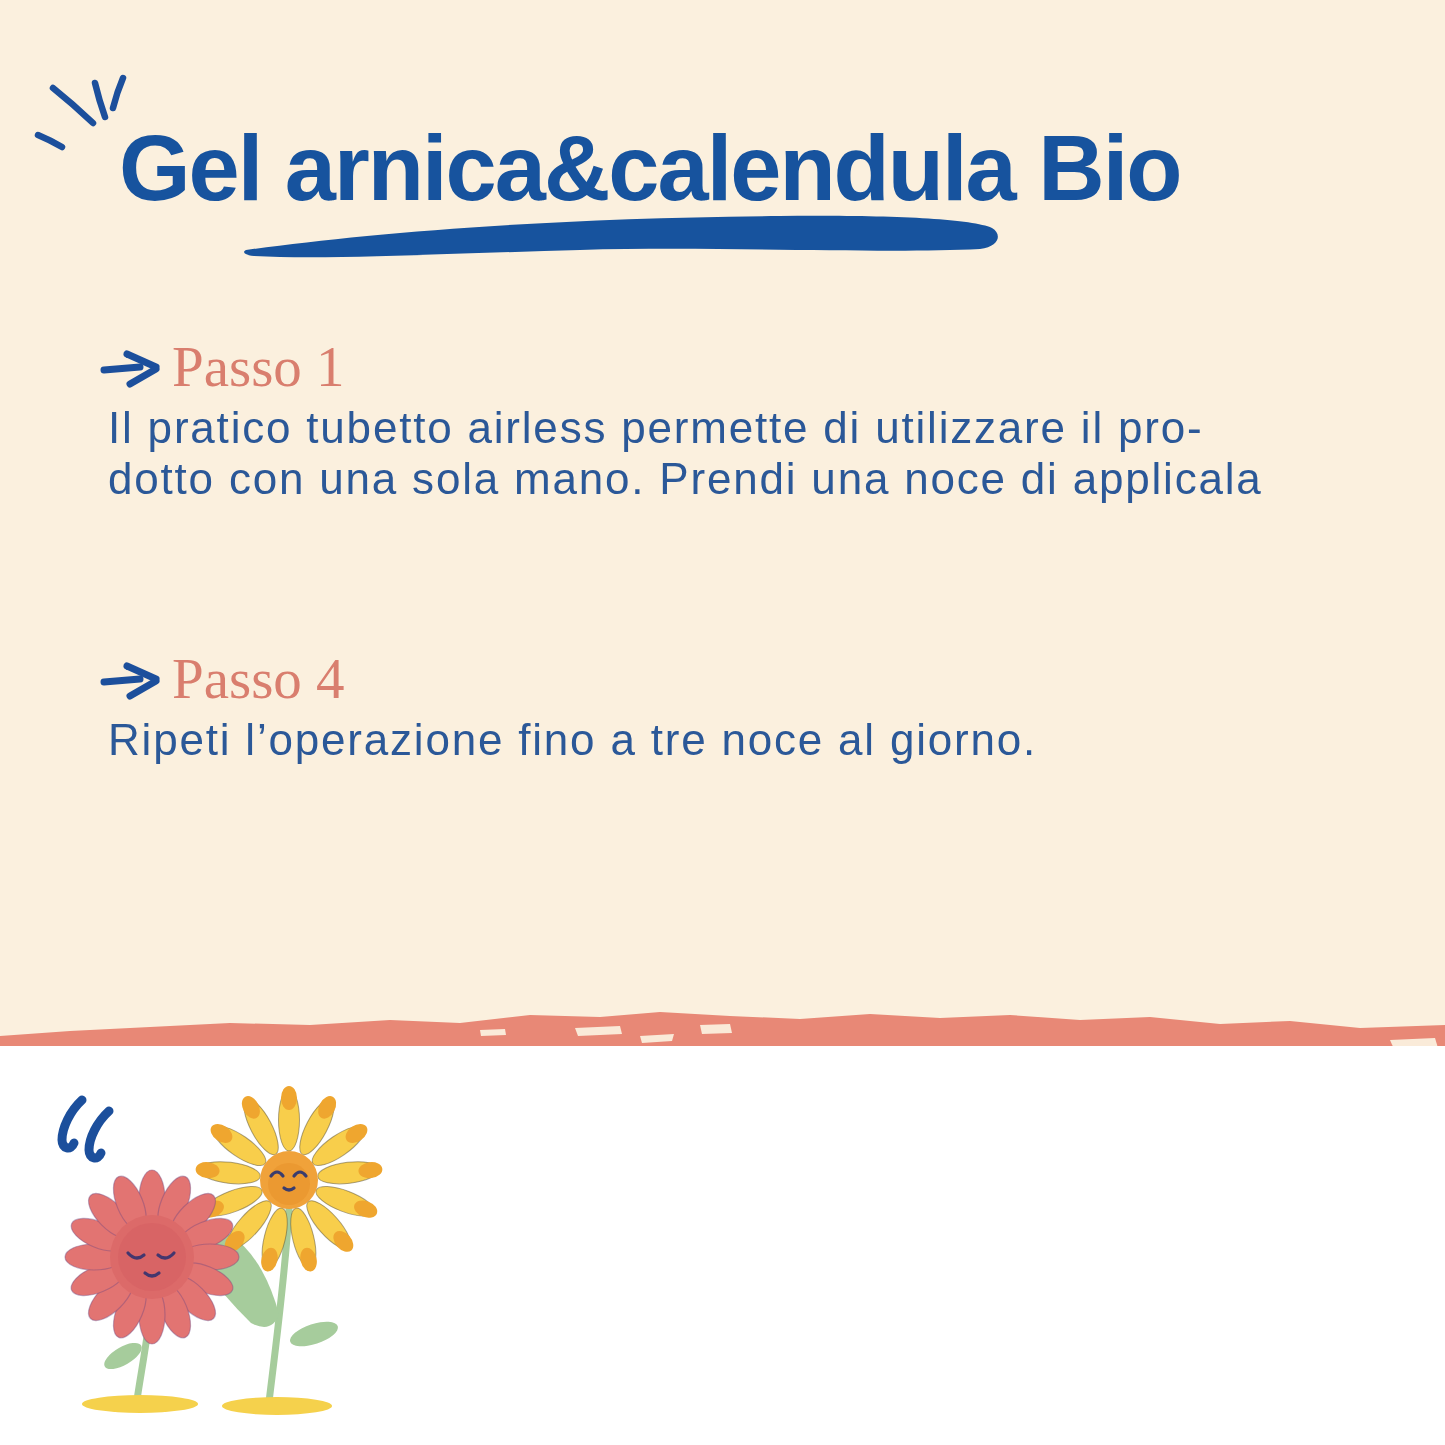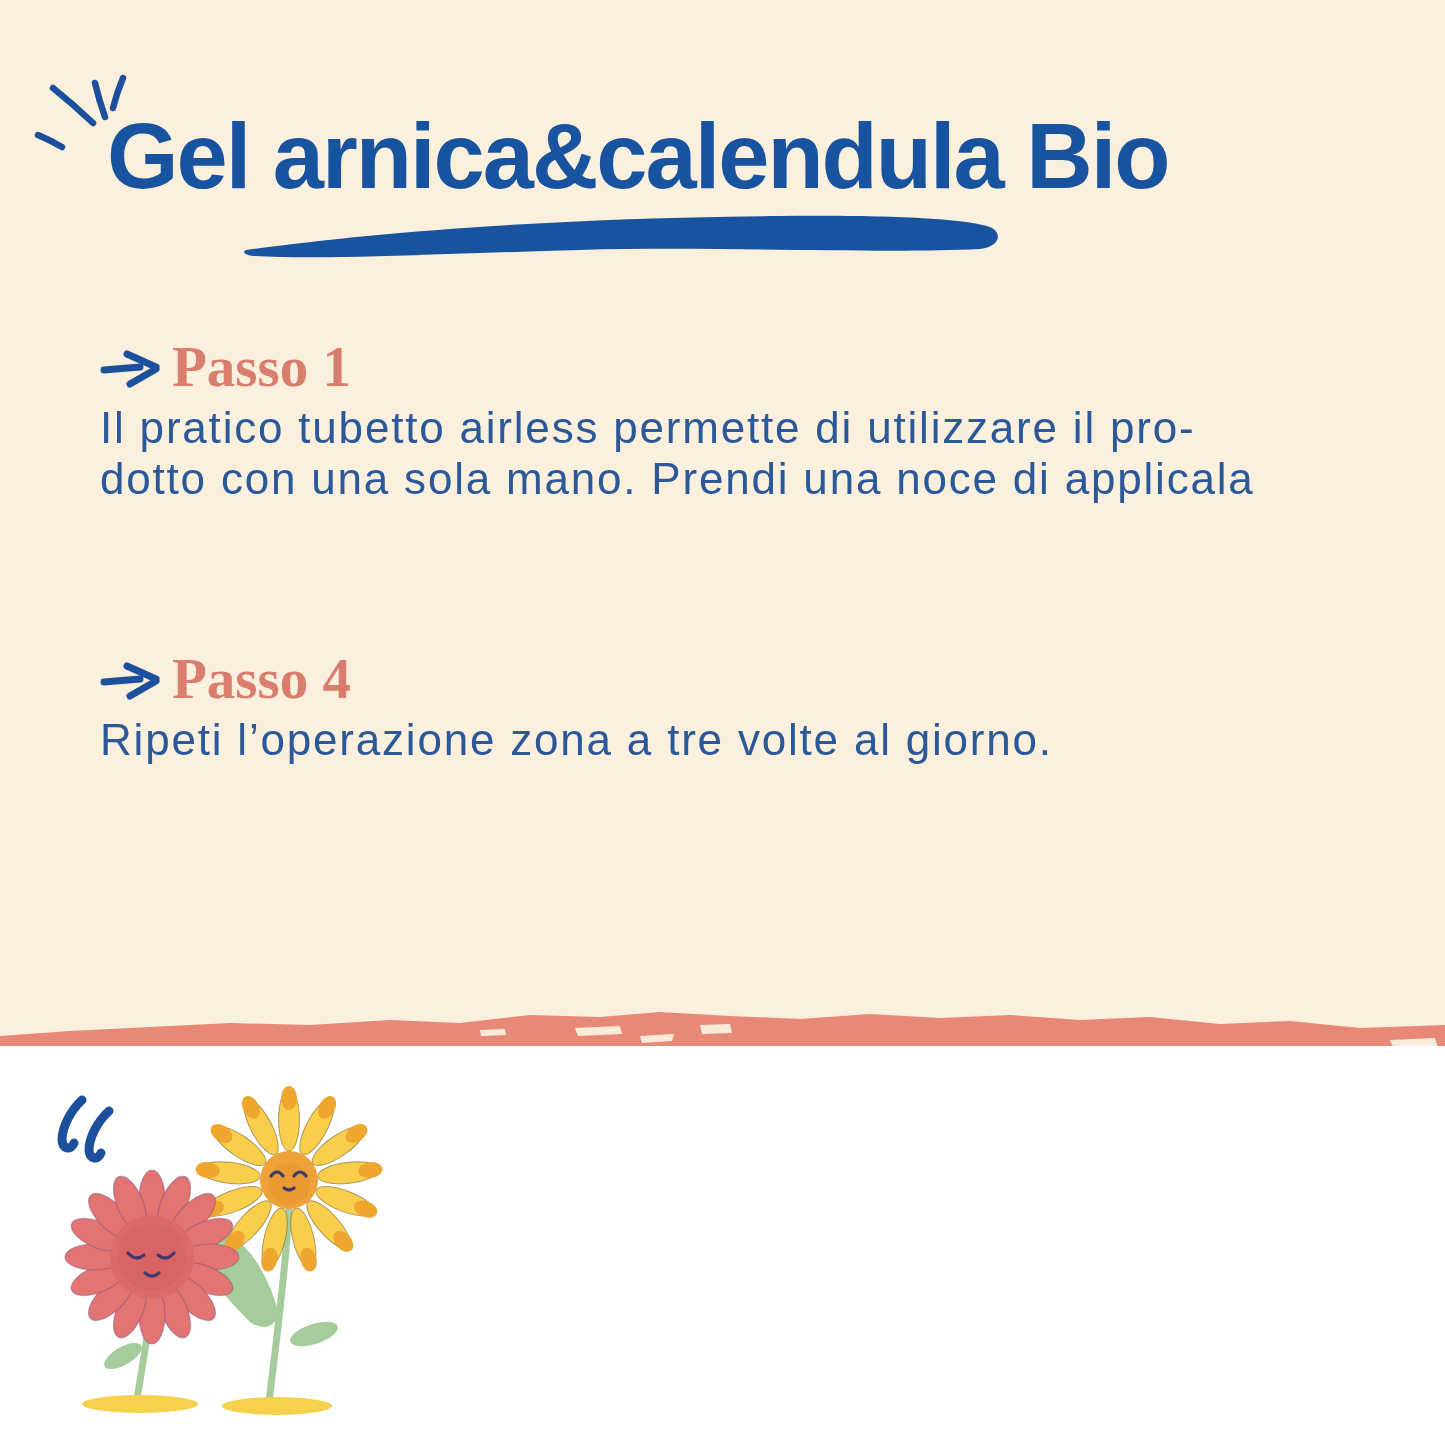--- a/index.html
+++ b/index.html
@@ -11,35 +11,35 @@
   .top-section{
     position:absolute;left:0;top:0;width:1445px;height:1046px;
     background:#FBF0DE;
   }
   .bottom-section{
     position:absolute;left:0;top:1046px;width:1445px;height:399px;
     background:#ffffff;
   }
   .sparkle{position:absolute;left:28px;top:62px;}
   .title{
-    position:absolute;left:103px;top:96px;margin:4px;width:1300px;
+    position:absolute;left:103px;top:96px;margin:16px;width:1300px;
     font-size:92px;line-height:112px;font-weight:bold;letter-spacing:-2px;
     color:#17539E;white-space:nowrap;
   }
   .title-underline{position:absolute;left:240px;top:208px;}
   .step{position:absolute;left:100px;}
   .step-1{top:336px;}
   .step-2{top:648px;}
   .step-head{display:flex;align-items:center;gap:10px;height:62px;}
   .arrow-icon{flex:0 0 auto;margin-top:4px;}
   .step-heading{
     font-family:"Liberation Serif","DejaVu Serif",serif;
-    font-size:57px;color:#D97E6E;line-height:60px;font-weight:bold;
-  }
-  .step-body{margin:4px 0 0 0;font-size:44px;line-height:51px;
+    font-size:57px;color:#D97E6E;line-height:60px;
+  }
+  .step-body{margin:4px 0 0 8px;font-size:44px;line-height:51px;
     letter-spacing:1.8px;color:#2B5898;font-weight:400;}
   .ln{display:block;}
   .divider-svg{position:absolute;left:0;top:1000px;}
   .flowers{position:absolute;left:25px;top:1082px;}
 </style>
 </head>
 <body>
 
 <div class="canvas">
 
@@ -88,21 +88,21 @@
         <svg class="arrow-icon" width="62" height="46" viewBox="0 0 62 46">
           <g stroke="#1C4F9C" stroke-width="7" stroke-linecap="round" fill="none">
             <path d="M4,24 L40,21"></path>
             <path d="M27,8 L56,21"></path>
             <path d="M30,38 L56,23"></path>
           </g>
         </svg>
         <span class="step-heading">Passo 4</span>
       </div>
       <p class="step-body">
-        <span class="ln">Ripeti l’operazione zona a tre volte al giorno.</span>
+        <span class="ln">Ripeti l’operazione fino a tre noce al giorno.</span>
       </p>
     </div>
   </section>
 
   <svg class="divider-svg" width="1445" height="90" viewBox="0 0 1445 90">
     <polygon fill="#E88876" points="
       0,36 70,31 150,27 230,23 310,25 390,20 460,23 530,15 600,17 660,12
       730,16 800,19 870,14 940,18 1010,15 1080,20 1150,17 1220,24 1290,21
       1360,28 1445,25 1445,70 1380,75 1310,68 1240,73 1170,66 1100,71
       1030,64 960,69 890,62 820,67 750,61 680,65 610,58 540,65 470,61

